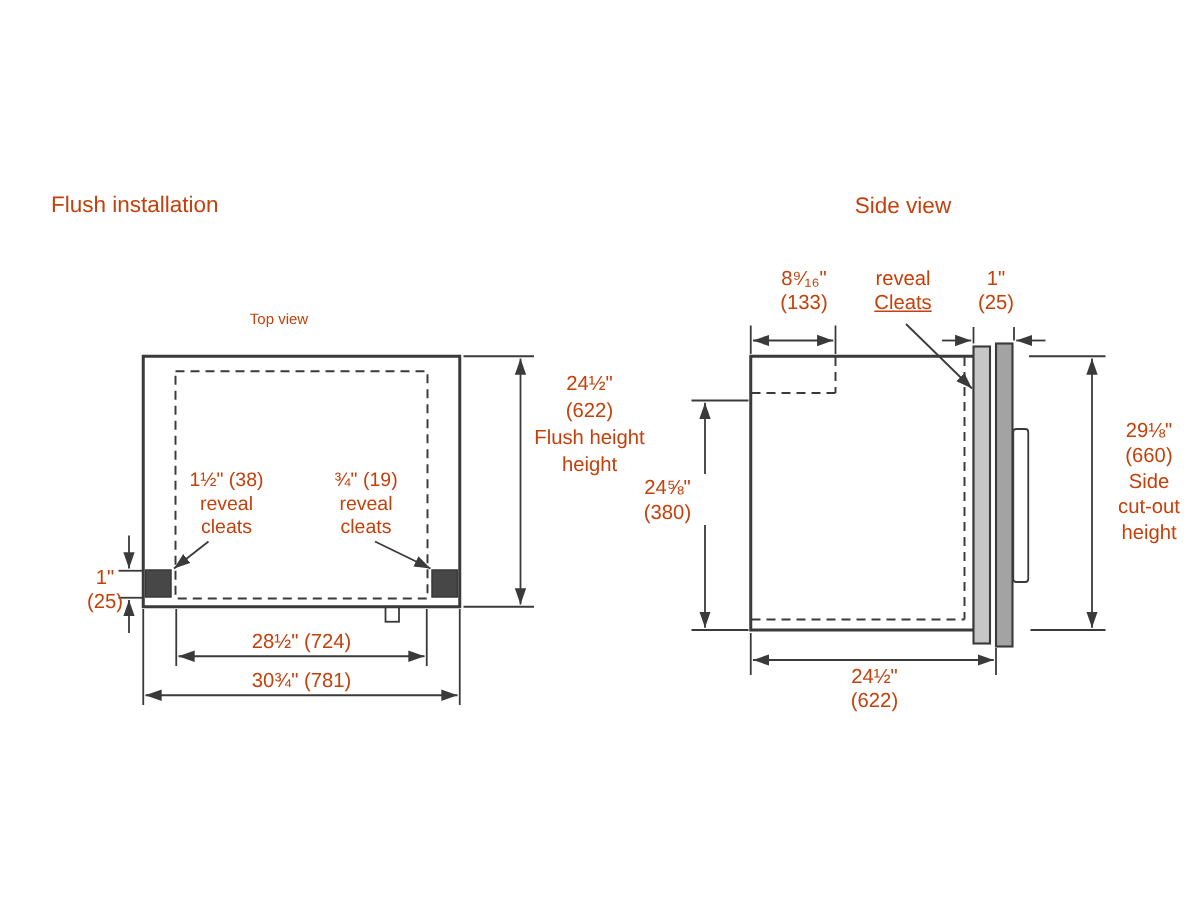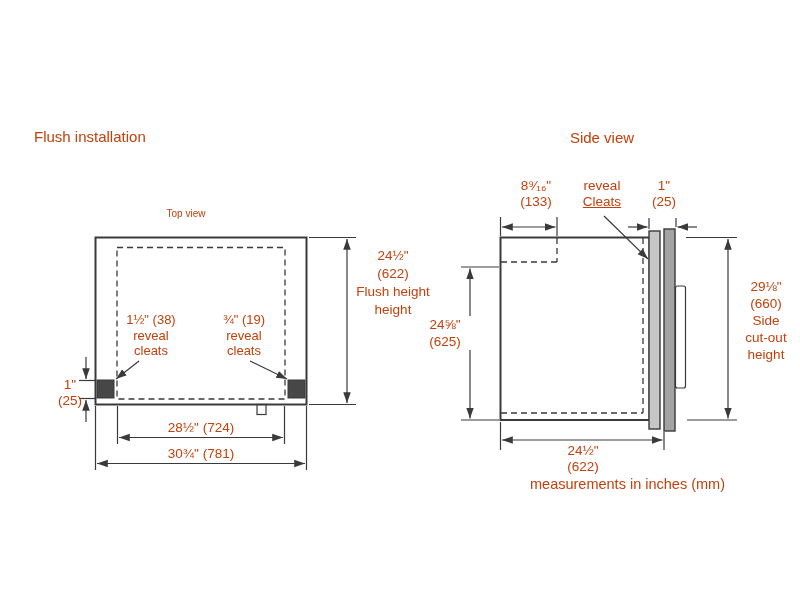--- a/index.html
+++ b/index.html
@@ -138,31 +138,30 @@
     <span class="u">Cleats</span>
   </div>
 
   <div class="lbl" style="left:640px;top:178px;width:48px">
     <span>1"</span>
     <span>(25)</span>
   </div>
 
   <div class="lbl" style="left:418px;top:316px;width:50px;line-height:17px;background:#fff;padding:0 2px">
     <span>24⅝"</span>
-    <span>(625)</span>
+    <span>(380)</span>
   </div>
 
   <div class="lbl" style="left:737px;top:278px;width:58px;line-height:17px">
     <span>29⅛"</span>
     <span>(660)</span>
     <span>Side</span>
     <span>cut-out</span>
     <span>height</span>
   </div>
 
   <div class="lbl" style="left:545px;top:443px;width:76px">
     <span>24½"</span>
     <span>(622)</span>
   </div>
 
-  <div class="lbl" style="left:530px;top:476px;font-size:14.5px;text-align:left">measurements in inches (mm)</div>
 
 </div>
 
 </body></html>

